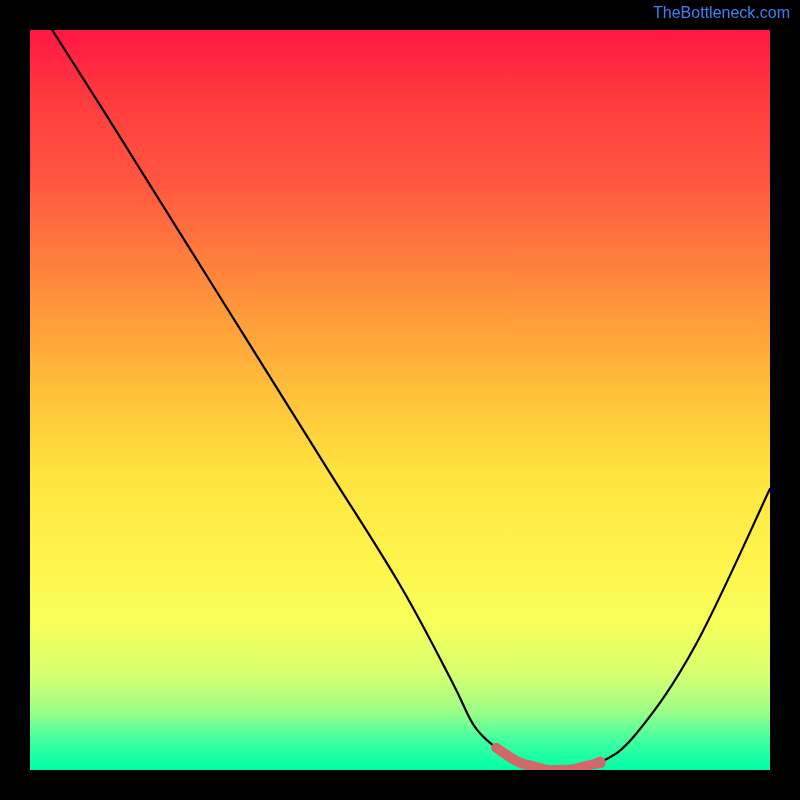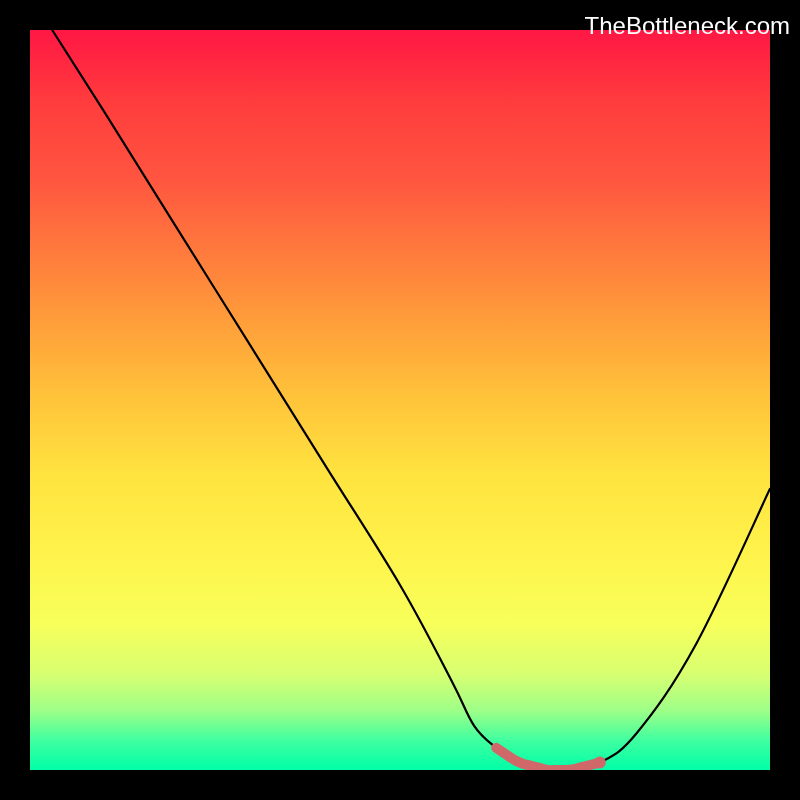--- a/index.html
+++ b/index.html
@@ -6,24 +6,24 @@
     margin: 0;
     padding: 0;
     width: 800px;
     height: 800px;
     background: #000;
     position: relative;
     font-family: Arial, sans-serif;
   }
   .watermark {
     position: absolute;
-    top: 12px;
+    top: 4px;
     right: 10px;
-    color: #ffffff;
-    font-size: 24px;
+    color: #3b82f6;
+    font-size: 16px;
     font-weight: 500;
     z-index: 10;
   }
   .plot-area {
     position: absolute;
     left: 30px;
     top: 30px;
     width: 740px;
     height: 740px;
     background: linear-gradient(to bottom,

